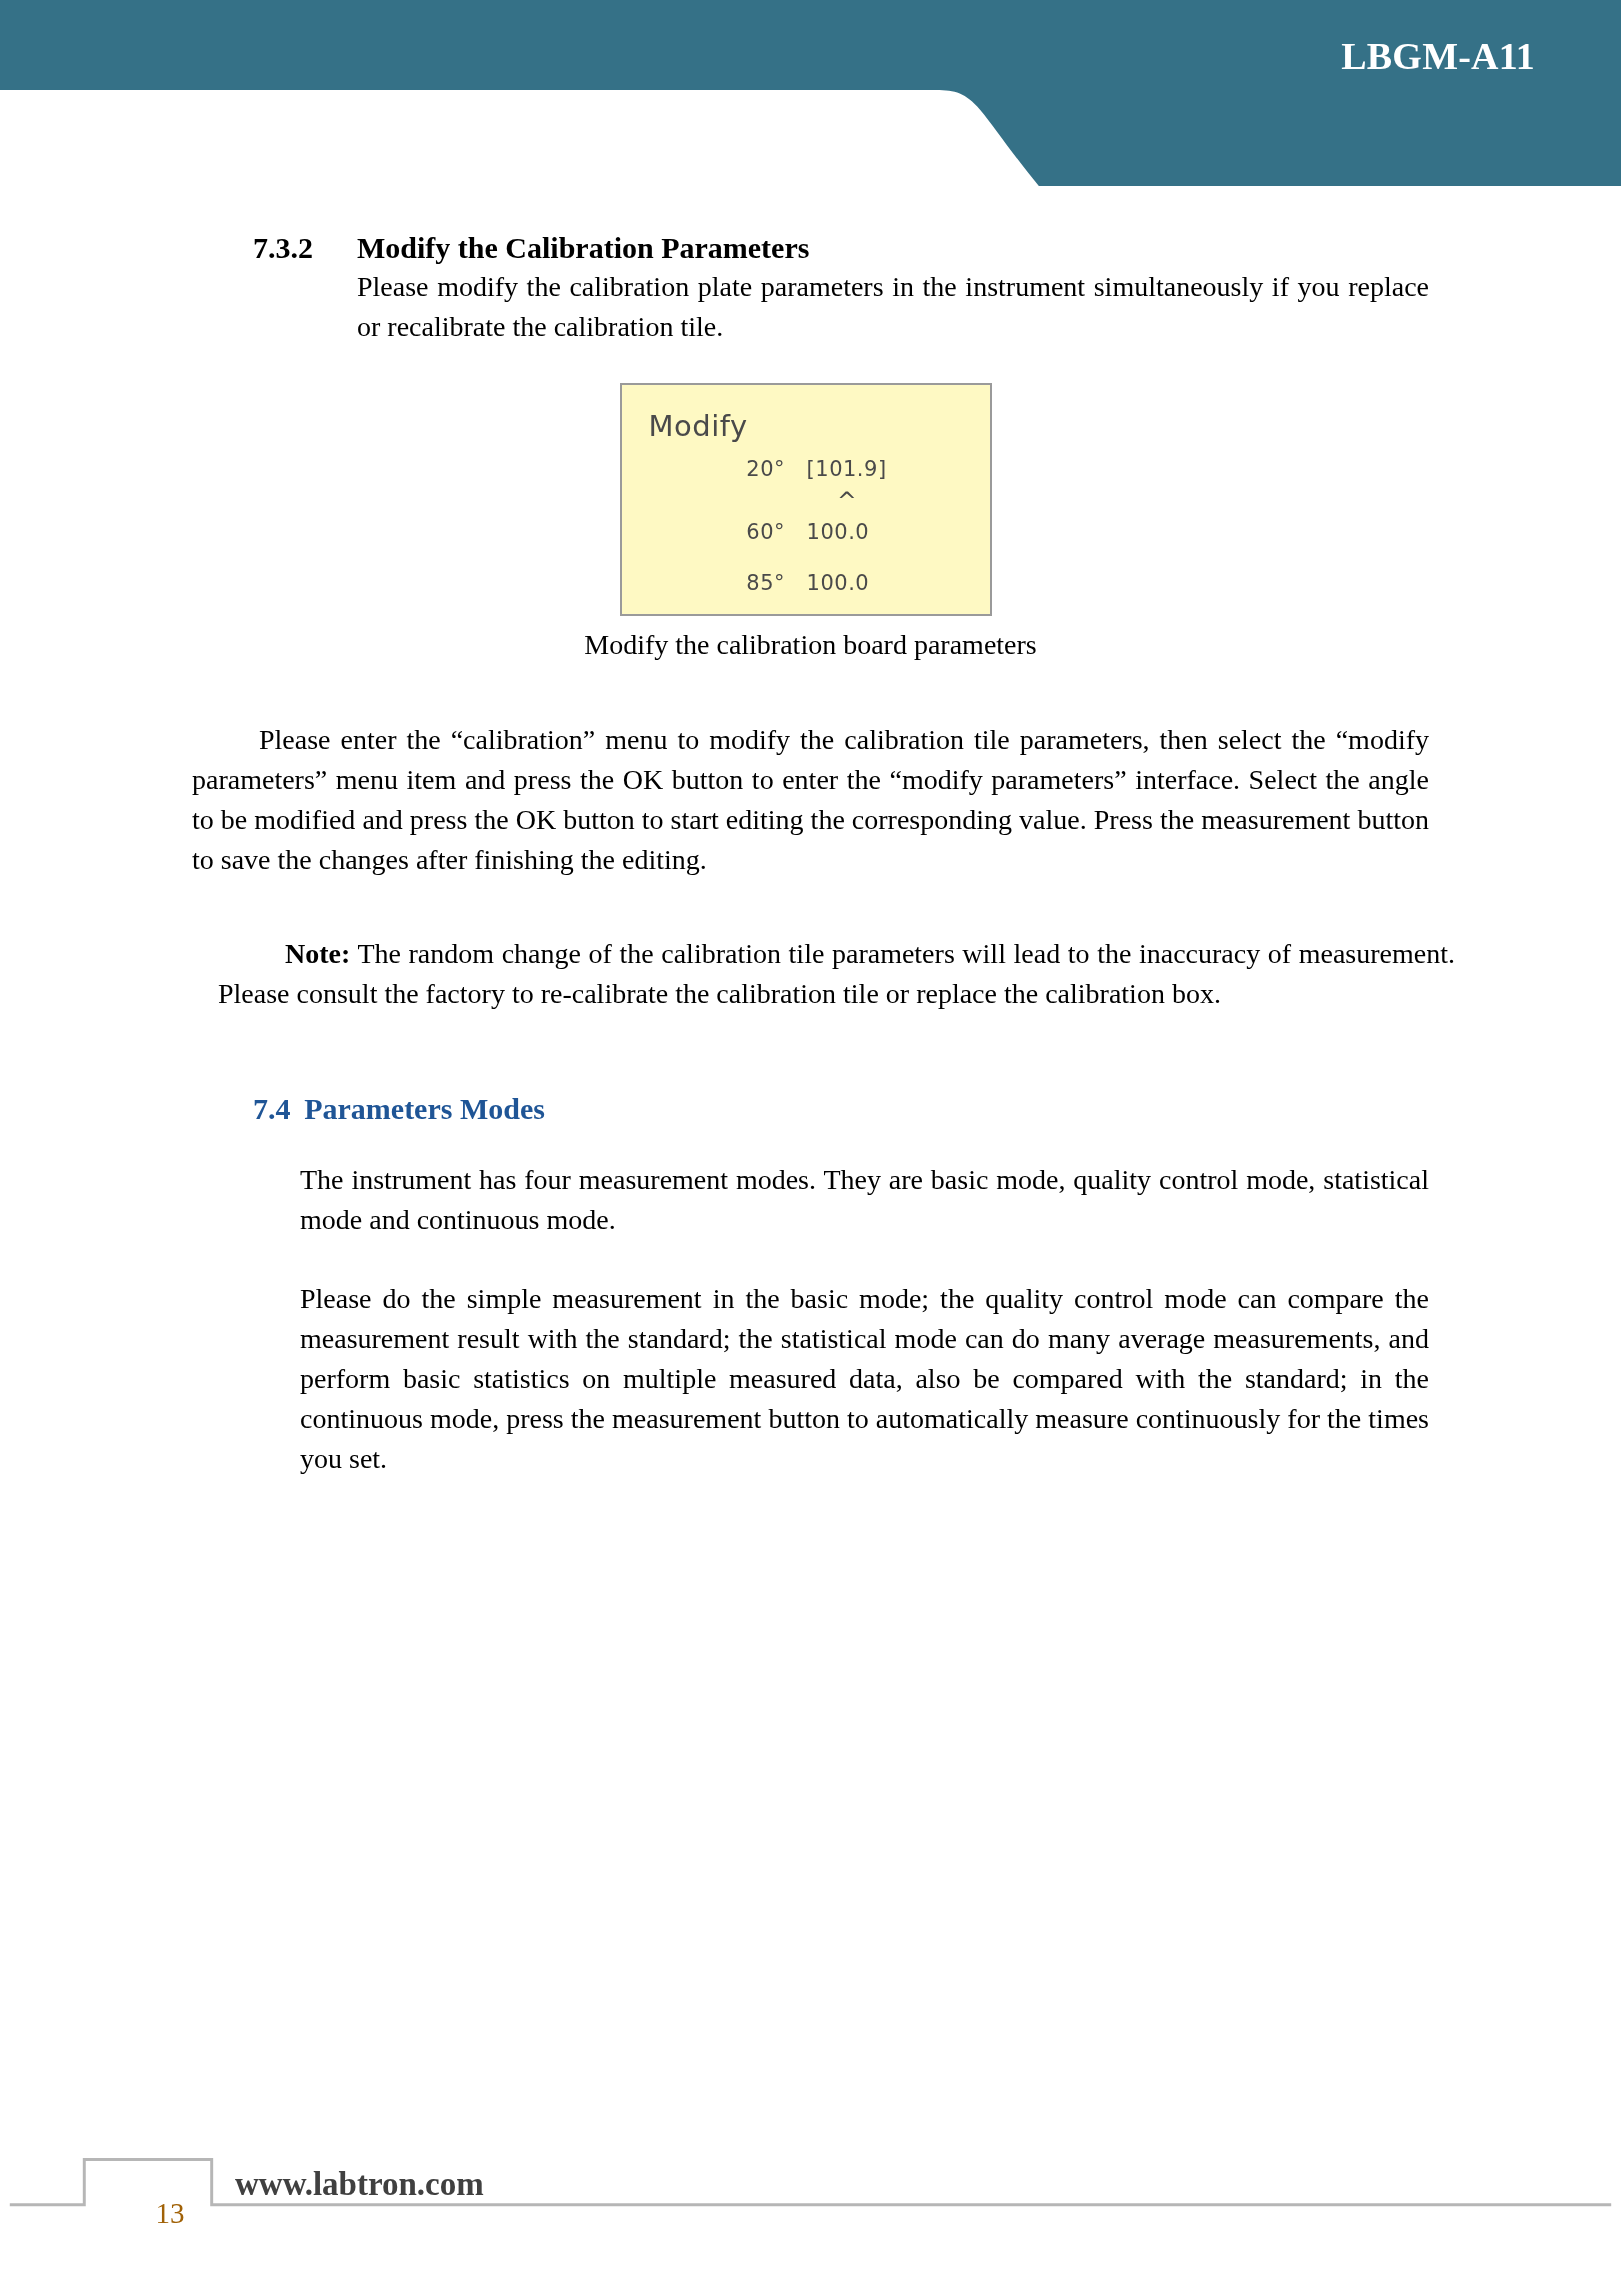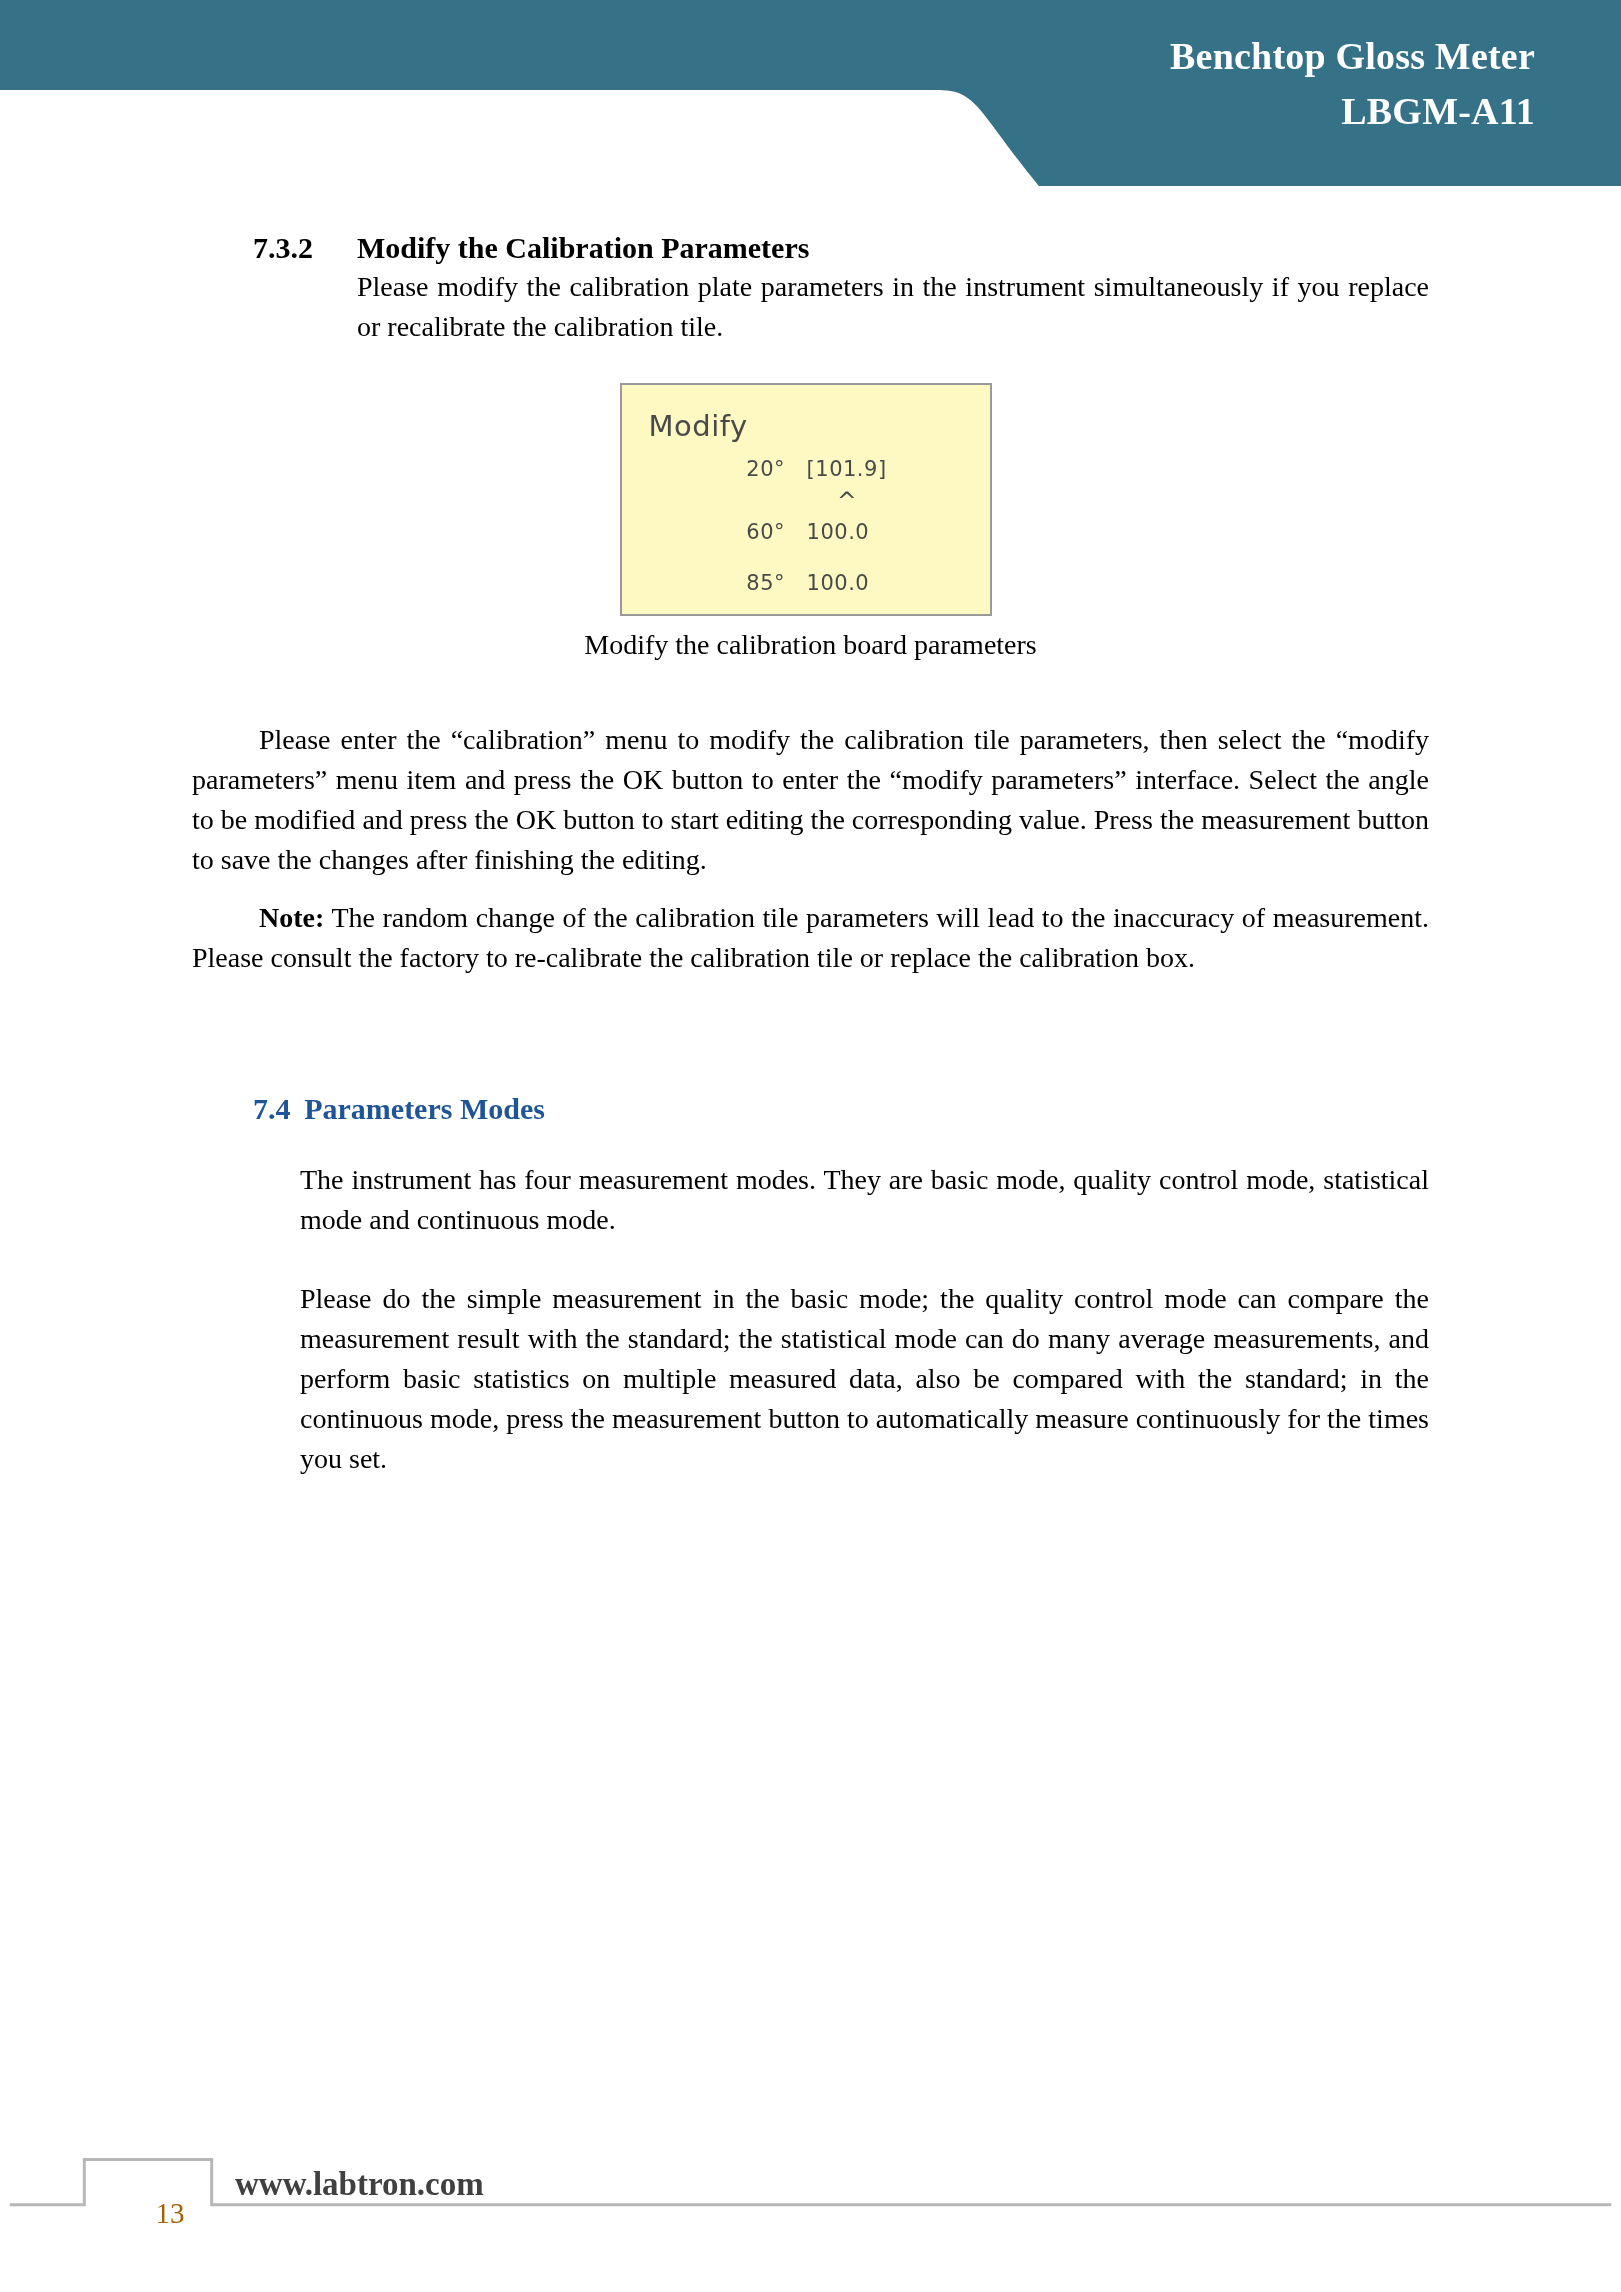--- a/index.html
+++ b/index.html
@@ -213,21 +213,20 @@
 <body>
 
 <div class="header-wrap">
   <svg class="header-svg" viewBox="0 0 1654 190" preserveAspectRatio="none">
     <path d="M0,0 L1654,0 L1654,190 L1060,190
              C1035,160 1015,130 1000,112
              C985,95 975,92 955,92
              L0,92 Z" fill="#357187"></path>
   </svg>
   <div class="header-titles">
-    <div class="header-title-line">Benchtop Gloss Meter</div>
     <div class="header-title-line">LBGM-A11</div>
   </div>
 </div>
 
 <div class="content">
 
   <div class="h3-row">
     <span class="h3-num">7.3.2</span>
     <span class="h3-text">Modify the Calibration Parameters</span>
   </div>
@@ -255,21 +254,21 @@
       </div>
     </div>
   </div>
 
   <div class="fig-caption">Modify the calibration board parameters</div>
 
   <div class="body-para" style="top:683px;margin-top:37px;">
     <span class="ind"></span><span>Please enter the “calibration” menu to modify the calibration tile parameters, then select the “modify parameters” menu item and press the OK button to enter the “modify parameters” interface. Select the angle to be modified and press the OK button to start editing the corresponding value. Press the measurement button to save the changes after finishing the editing.</span>
   </div>
 
-  <div class="body-para" style="top:898px;">
+  <div class="body-para" style="top:934px;margin-left:26px;">
     <span class="ind"></span><span class="note-b">Note:</span><span> The random change of the calibration tile parameters will lead to the inaccuracy of measurement. Please consult the factory to re-calibrate the calibration tile or replace the calibration box.</span>
   </div>
 
   <div class="h2-row">
     <span class="h2-num">7.4</span>
     <span>Parameters Modes</span>
   </div>
 
   <div class="sec-para" style="top:1160px;">The instrument has four measurement modes. They are basic mode, quality control mode, statistical mode and continuous mode.</div>
 

